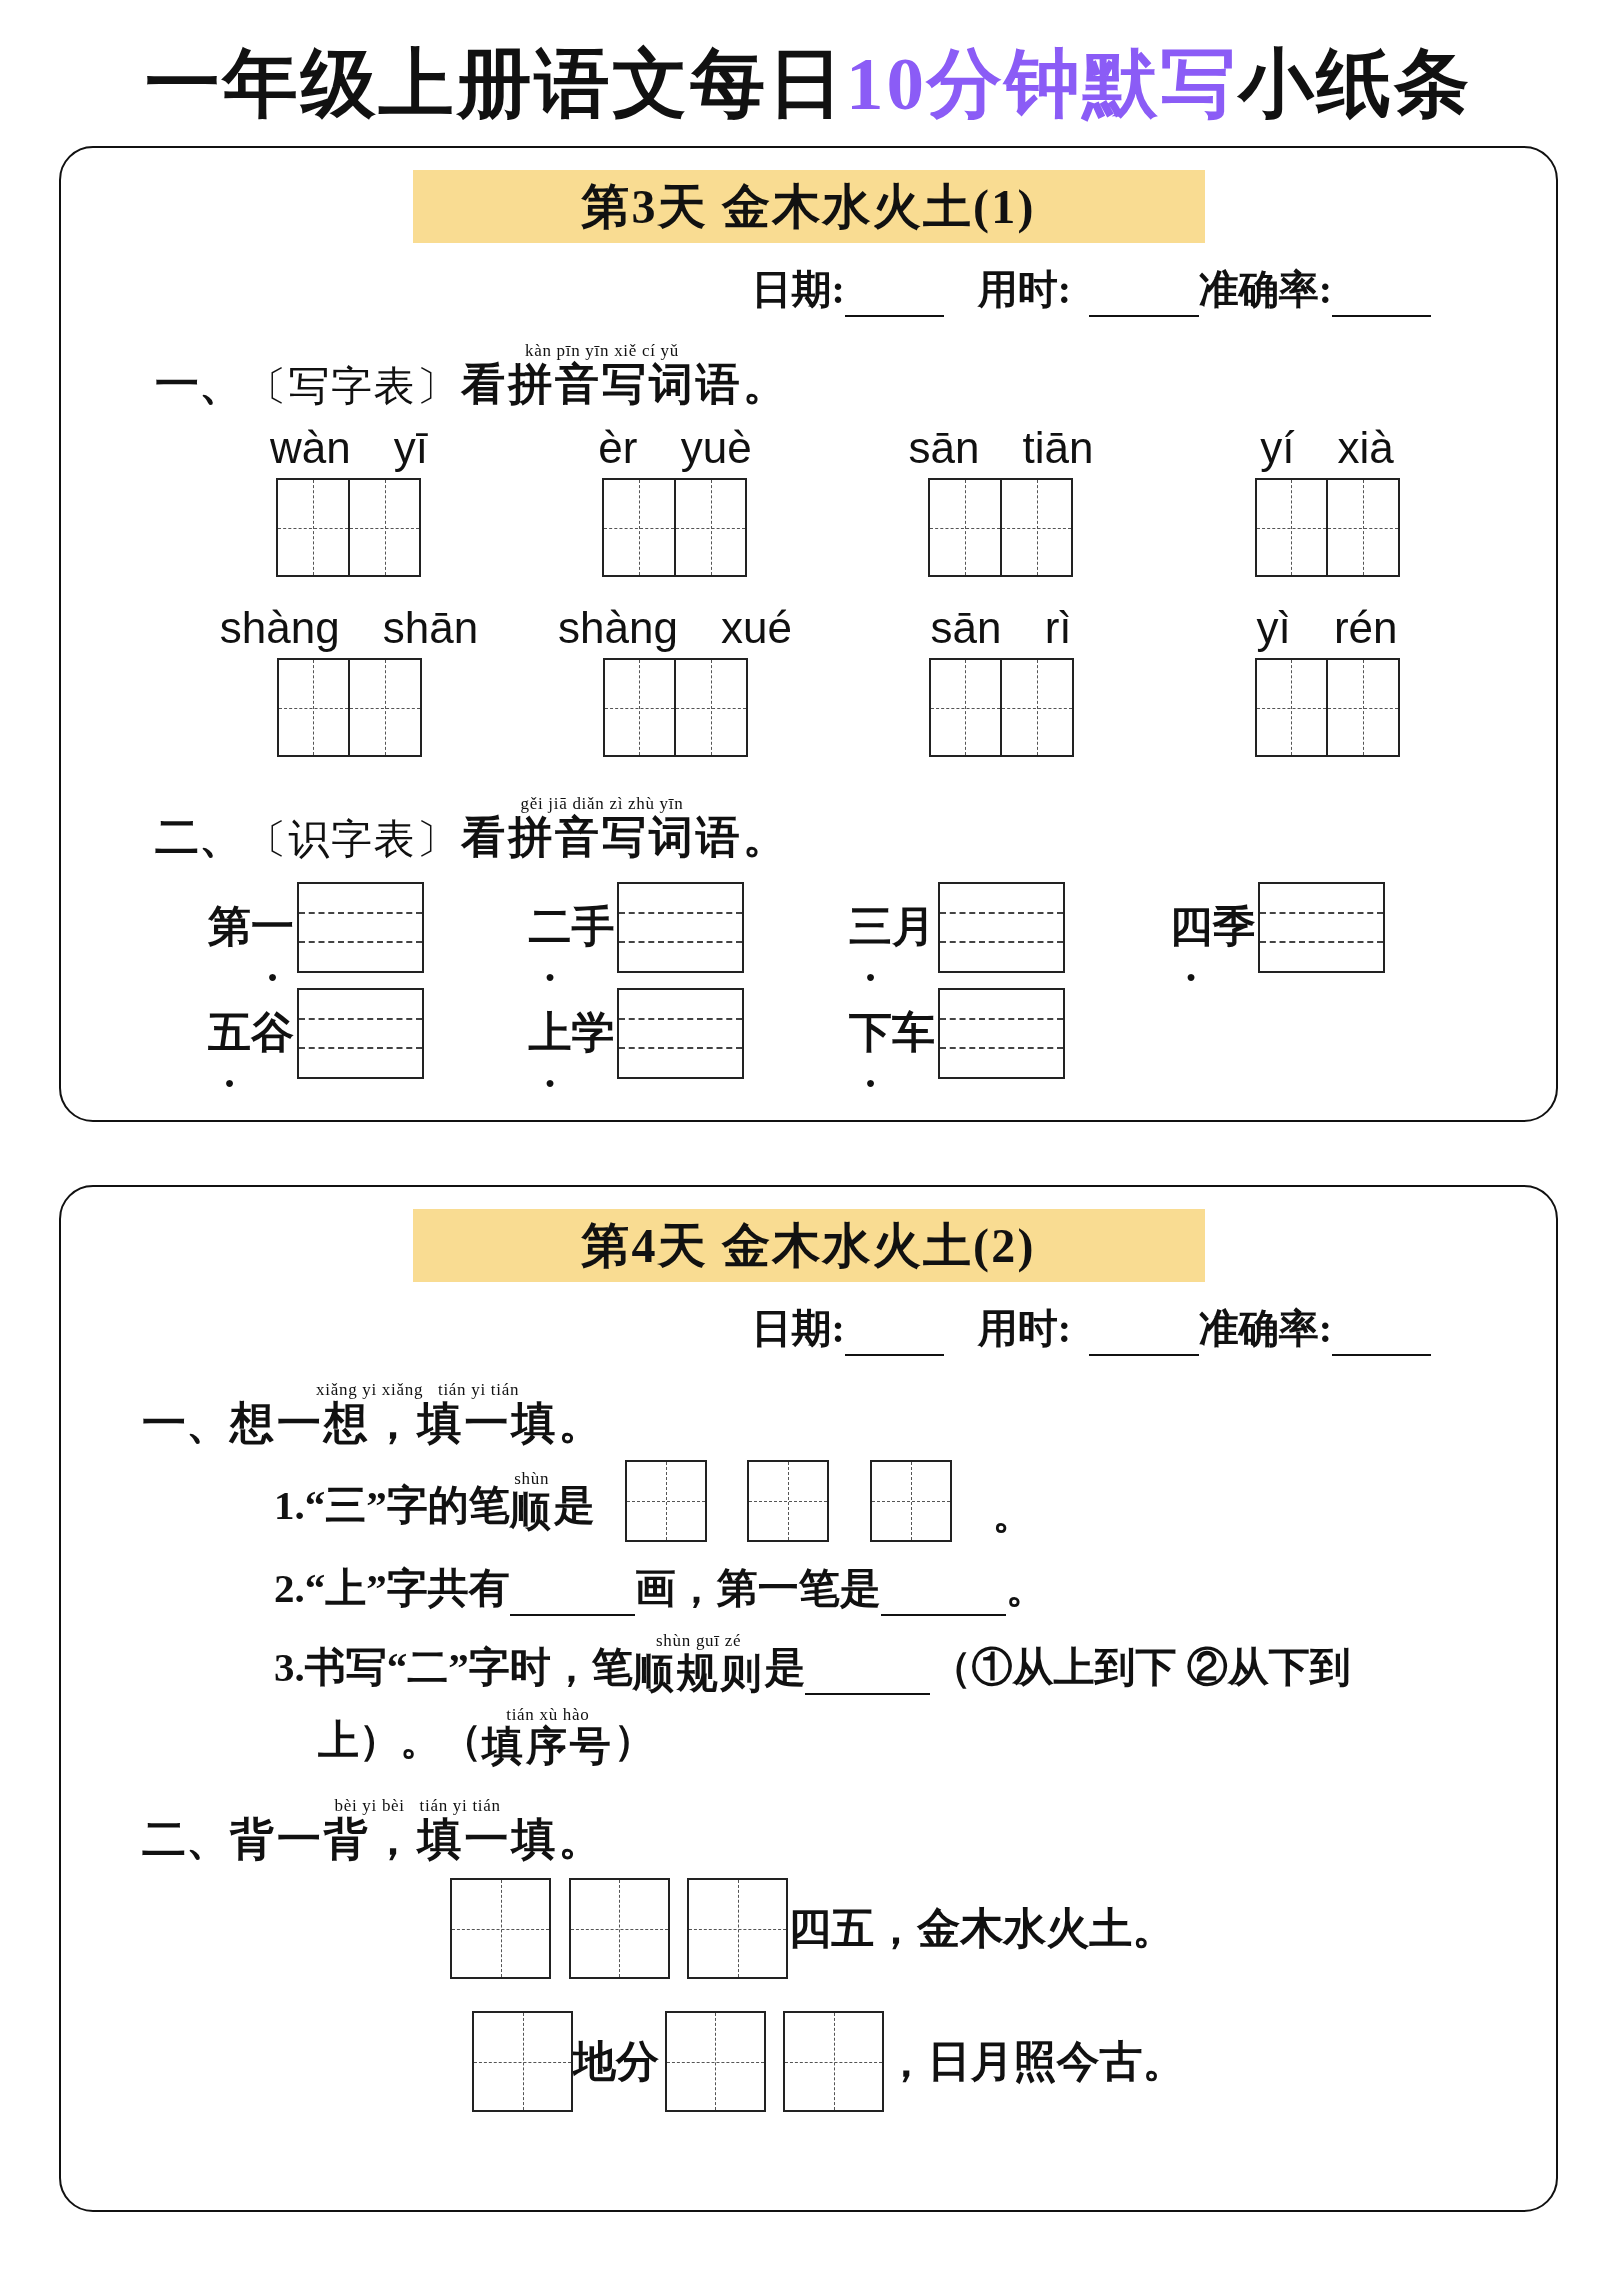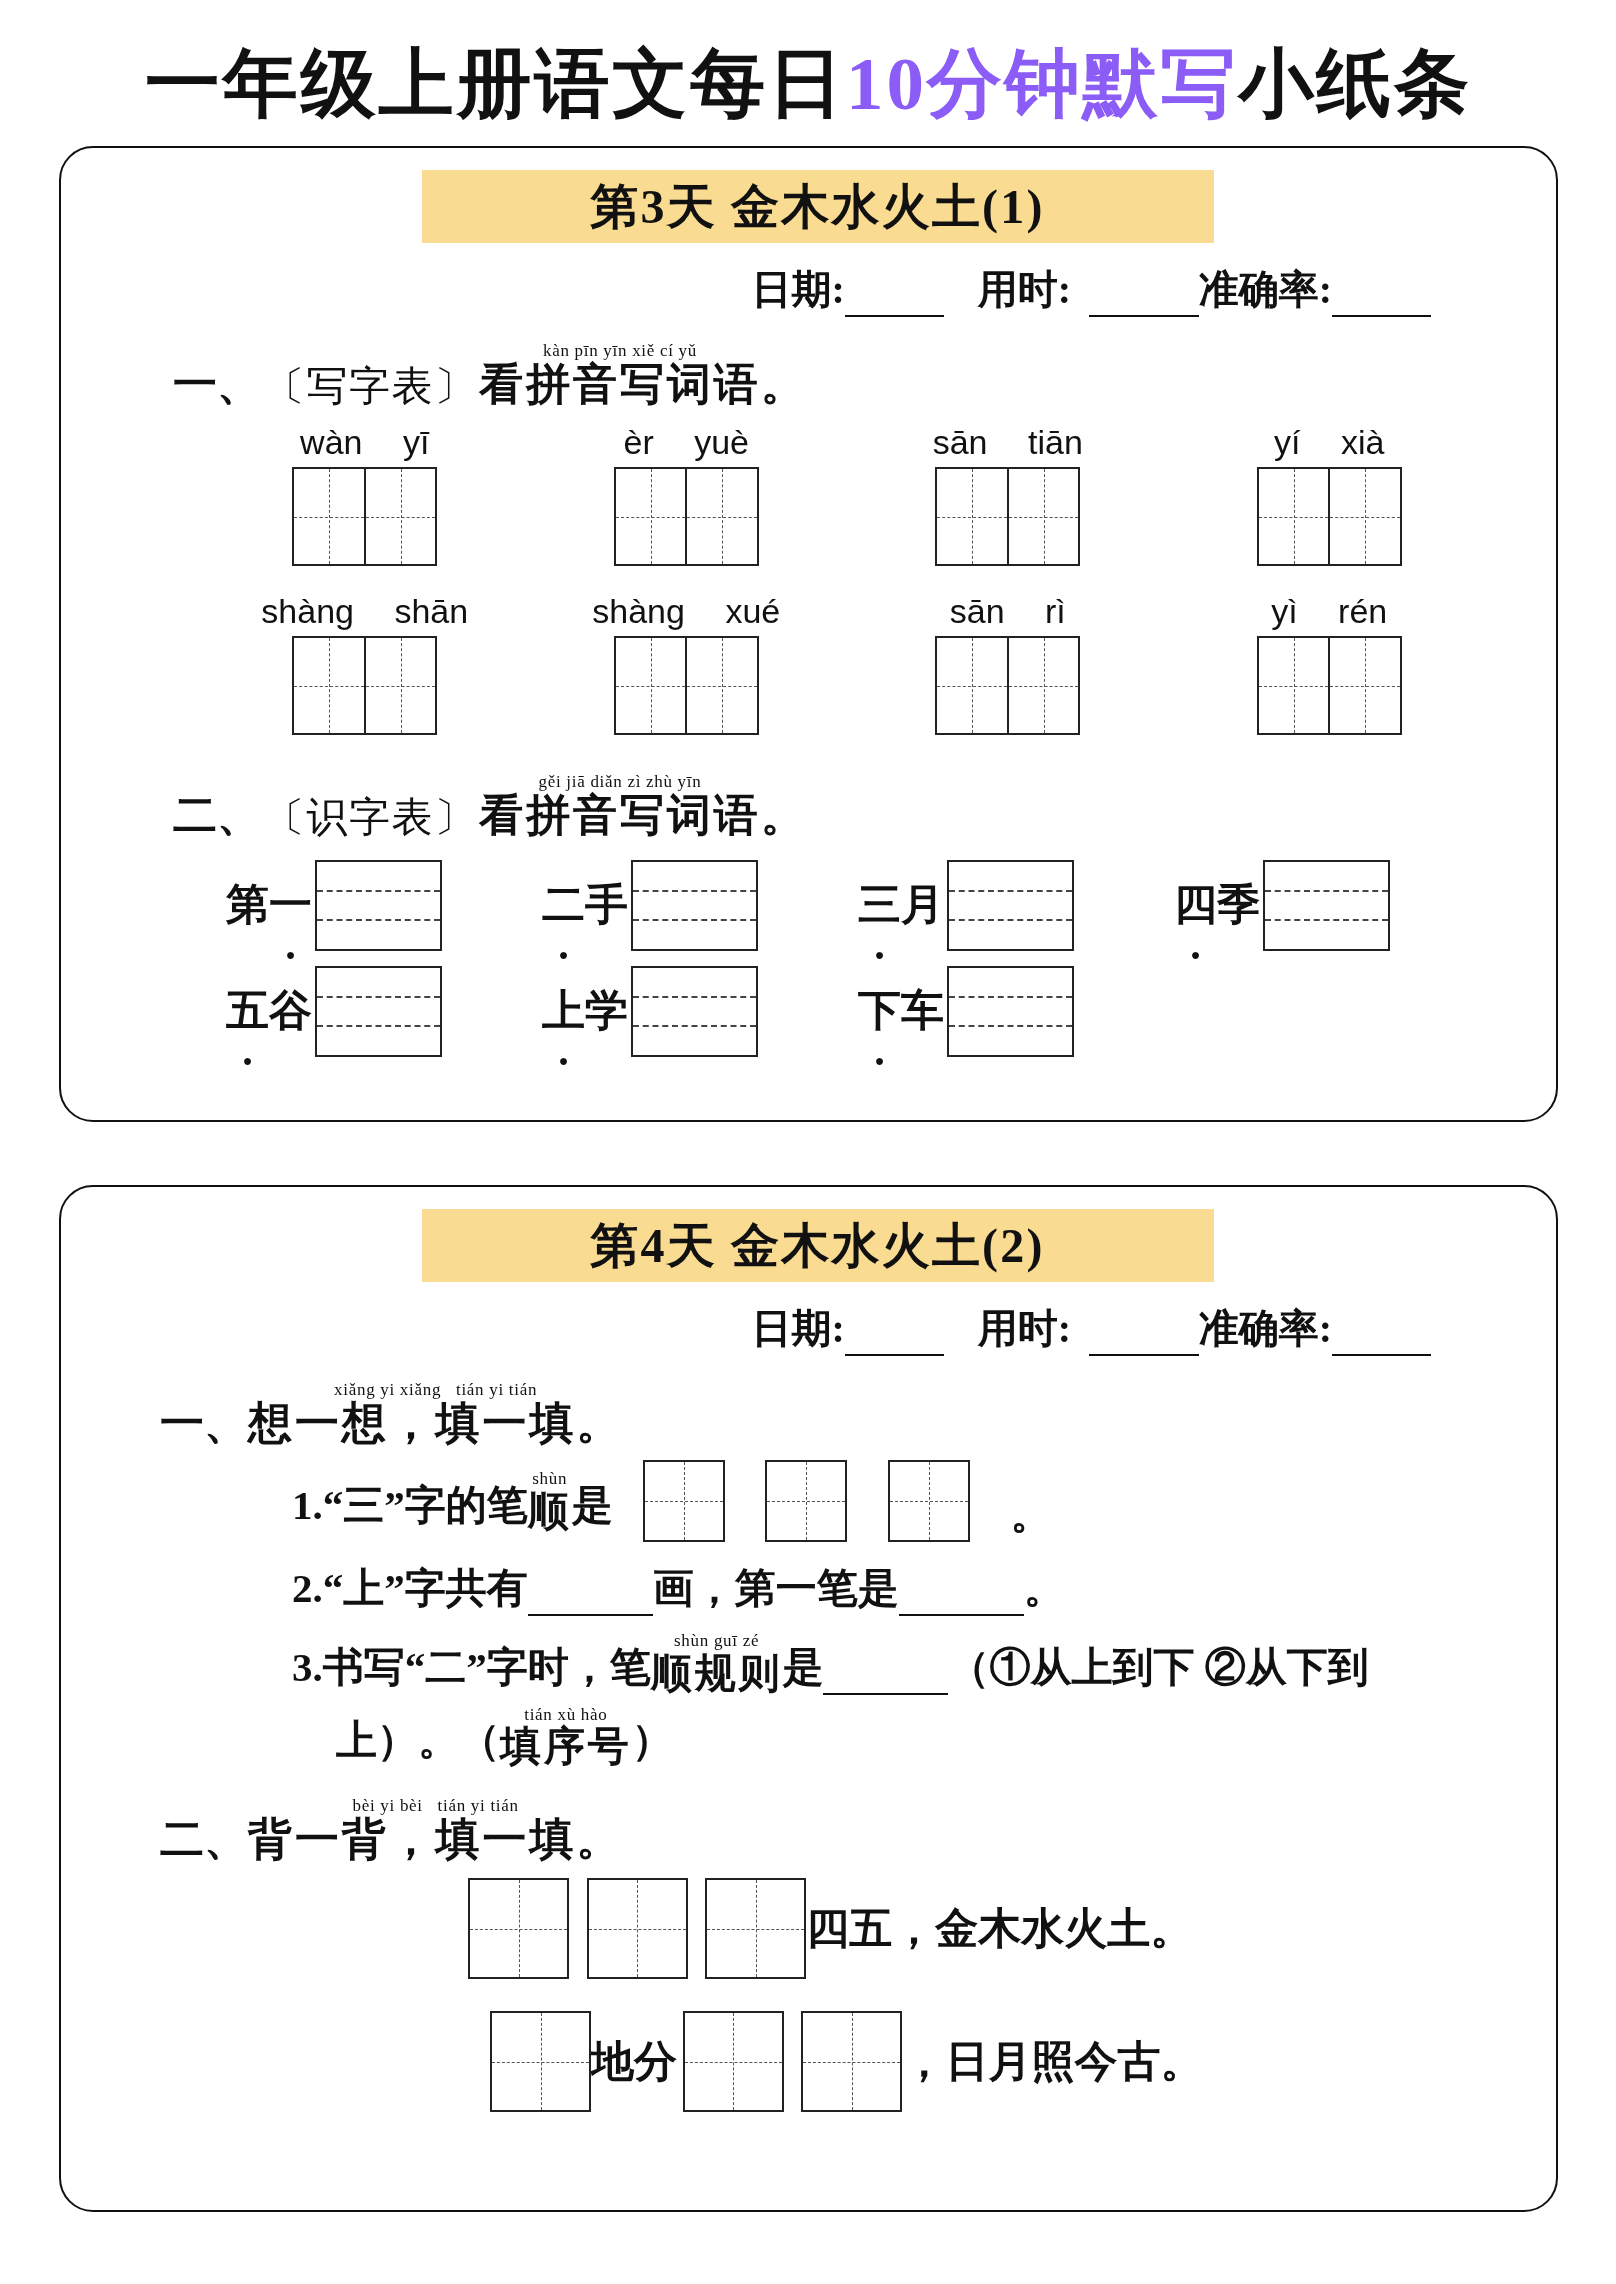--- a/index.html
+++ b/index.html
@@ -8,21 +8,21 @@
     font-family:"Liberation Serif","DejaVu Serif",serif;color:#111;
   }
   
   .page-title{
     padding-top:43px;text-align:center;font-size:75px;font-weight:900;
     letter-spacing:2.9px;line-height:1.1;white-space:nowrap;
   }
   
   .card{
     margin:0 59px;border:2.9px solid #111;border-radius:34px;background:#fff;
-    box-sizing:border-box;overflow:hidden;padding-left:18px;
+    box-sizing:border-box;overflow:hidden;
   }
   .card1{margin-top:20.5px;height:976px;}
   .card2{margin-top:63px;height:1027px;}
   .banner{
     margin:22px auto 0 auto;width:792px;height:73px;
     display:flex;align-items:center;justify-content:center;
     font-size:48px;font-weight:900;letter-spacing:2.2px;
   }
   .date-row{
     margin-top:19px;padding-right:125px;display:flex;justify-content:flex-end;
@@ -73,21 +73,21 @@
     content:"";position:absolute;left:0;right:0;top:66%;border-top:2.2px dashed #444;
   }
   
   .words-grid{
     margin:16px 66px 0 125px;display:grid;grid-template-columns:repeat(4,1fr);
     justify-items:center;row-gap:26.4px;
   }
   .word-item{display:flex;flex-direction:column;align-items:center;}
   .word-pinyin{
     font-family:"Liberation Sans","DejaVu Sans",sans-serif;
-    font-size:34px;line-height:1.1;margin-bottom:5.9px;word-spacing:31px;white-space:pre;
+    font-size:44px;line-height:1.1;margin-bottom:5.9px;word-spacing:31px;white-space:pre;
   }
   
   .ann-grid{
     margin:20.5px 66px 0 147px;display:grid;grid-template-columns:repeat(4,1fr);
     row-gap:15px;justify-items:start;
   }
   .ann-item{display:flex;align-items:center;}
   .ann-chars{font-size:43px;font-weight:700;letter-spacing:0;margin-right:2.9px;white-space:nowrap;}
   .ann-char{position:relative;display:inline-block;}
   .ann-char.dotted::after{

